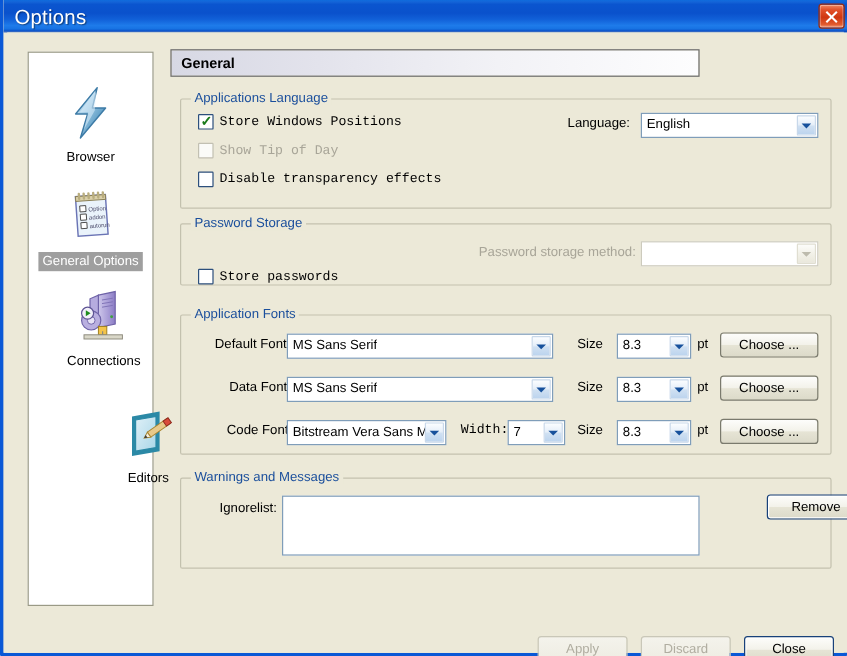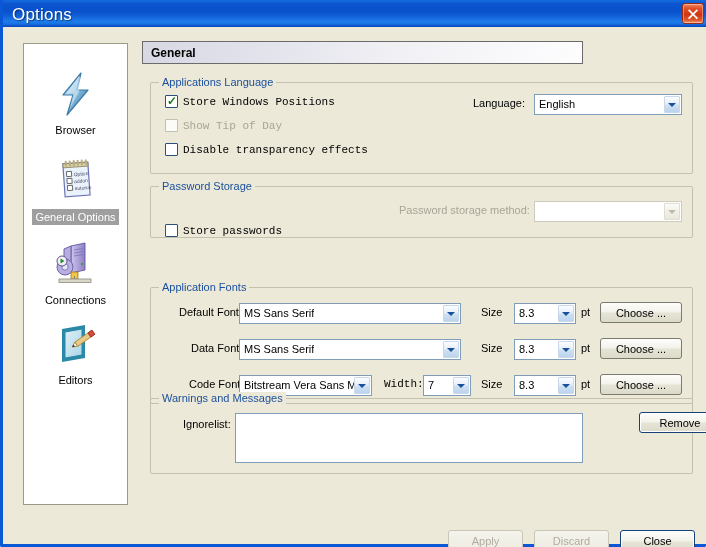--- a/index.html
+++ b/index.html
@@ -310,21 +310,21 @@
               <rect x="13" y="29" width="5" height="5" fill="#ffffff" stroke="#4a4a4a" stroke-width="0.8"></rect>
               <text x="20" y="20" font-size="5" fill="#4a4a6a" font-family="Liberation Sans">Option</text>
               <text x="20" y="27" font-size="5" fill="#4a4a6a" font-family="Liberation Sans">addon</text>
               <text x="20" y="34" font-size="5" fill="#4a4a6a" font-family="Liberation Sans">autorun</text>
             </g>
           </svg>
         </span>
         <span class="cat-label">General Options</span>
       </div>
 
-      <div class="cat-item" style="top:196px;">
+      <div class="cat-item" style="top:196px;padding-left:11px;">
         <span class="cat-icon">
           <svg width="50" height="48" viewBox="0 0 50 48">
             <defs>
               <linearGradient id="svrg" x1="0" y1="0" x2="1" y2="0">
                 <stop offset="0%" stop-color="#cdc6ea"></stop>
                 <stop offset="60%" stop-color="#a79bd6"></stop>
                 <stop offset="100%" stop-color="#8b7cc4"></stop>
               </linearGradient>
             </defs>
             <path d="M20 6 L34 3 L34 30 L20 33 Z" fill="url(#svrg)" stroke="#6f63a8" stroke-width="1"></path>
@@ -340,21 +340,21 @@
             <circle cx="11" cy="21" r="5" fill="#f2f0fa" stroke="#5e5494" stroke-width="1"></circle>
             <path d="M9.5 18.5 L13.5 21 L9.5 23.5 Z" fill="#1f8c1f"></path>
             <rect x="20" y="32" width="7" height="7" fill="#f3c44a" stroke="#9c7d1c" stroke-width="0.8"></rect>
             <rect x="8" y="39" width="32" height="3.5" fill="#d9d7c8" stroke="#8c8a7c" stroke-width="0.8"></rect>
             <line x1="23.5" y1="39" x2="23.5" y2="36" stroke="#8c8a7c" stroke-width="1"></line>
           </svg>
         </span>
         <span class="cat-label">Connections</span>
       </div>
 
-      <div class="cat-item" style="top:276px;">
+      <div class="cat-item" style="top:294px;padding-left:48px;">
         <span class="cat-icon">
           <svg width="48" height="48" viewBox="0 0 48 48">
             <defs>
               <linearGradient id="edg" x1="0" y1="0" x2="1" y2="1">
                 <stop offset="0%" stop-color="#dff0f7"></stop>
                 <stop offset="100%" stop-color="#a9d6e8"></stop>
               </linearGradient>
             </defs>
             <path d="M10 9 L33 5 L33 38 L10 42 Z" fill="#2b89a6"></path>
             <path d="M13 12 L30 9 L30 35 L13 38 Z" fill="url(#edg)" stroke="#2b89a6" stroke-width="1"></path>
@@ -415,21 +415,21 @@
 
         <span class="lbl disabled" style="left:248px; top:17px;">Password storage method:</span>
         <div class="combo disabled" style="left:383px; top:14px; width:148px;">
           <span class="combo-text"></span>
           <span class="combo-btn">
               <span class="chev"></span>
             </span>
         </div>
       </div>
 
-      <div class="group" style="left:8px; top:221px; width:543px; height:117px;margin-top:25px;">
+      <div class="group" style="left:8px; top:221px; width:543px; height:117px;">
         <span class="group-title">Application Fonts</span>
 
         <span class="lbl" style="left:28px; top:18px;">Default Font:</span>
         <div class="combo" style="left:88px; top:15px; width:222px;">
           <span class="combo-text">MS Sans Serif</span>
           <span class="combo-btn">
               <span class="chev"></span>
             </span>
         </div>
         <span class="lbl" style="left:330px; top:18px;">Size</span>

